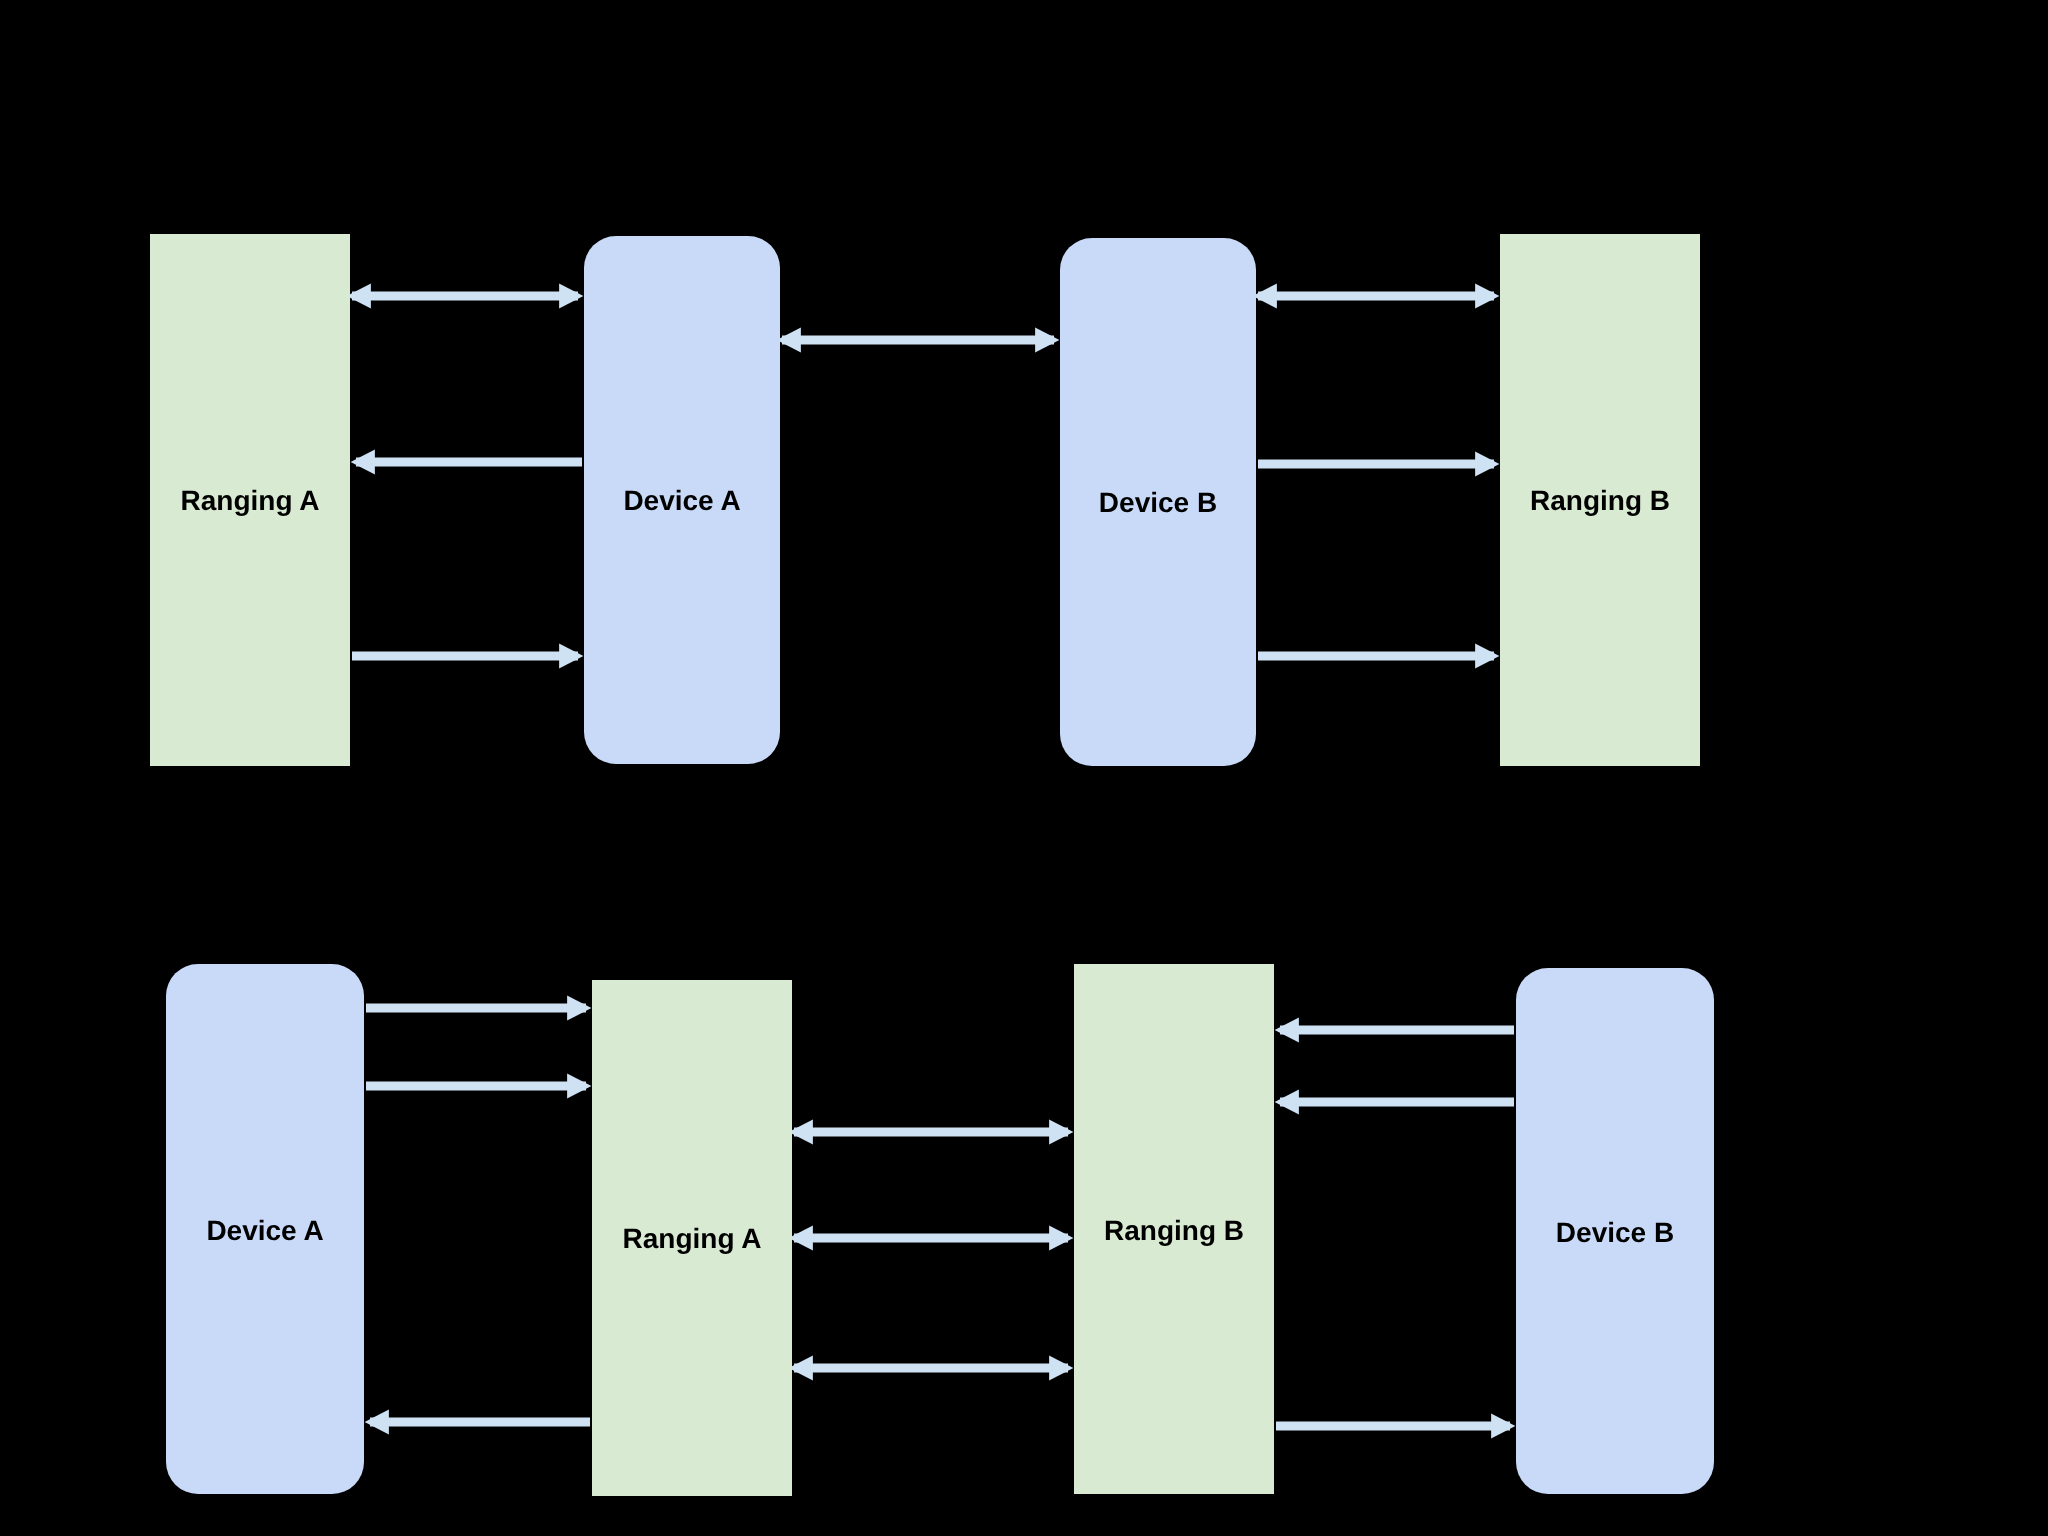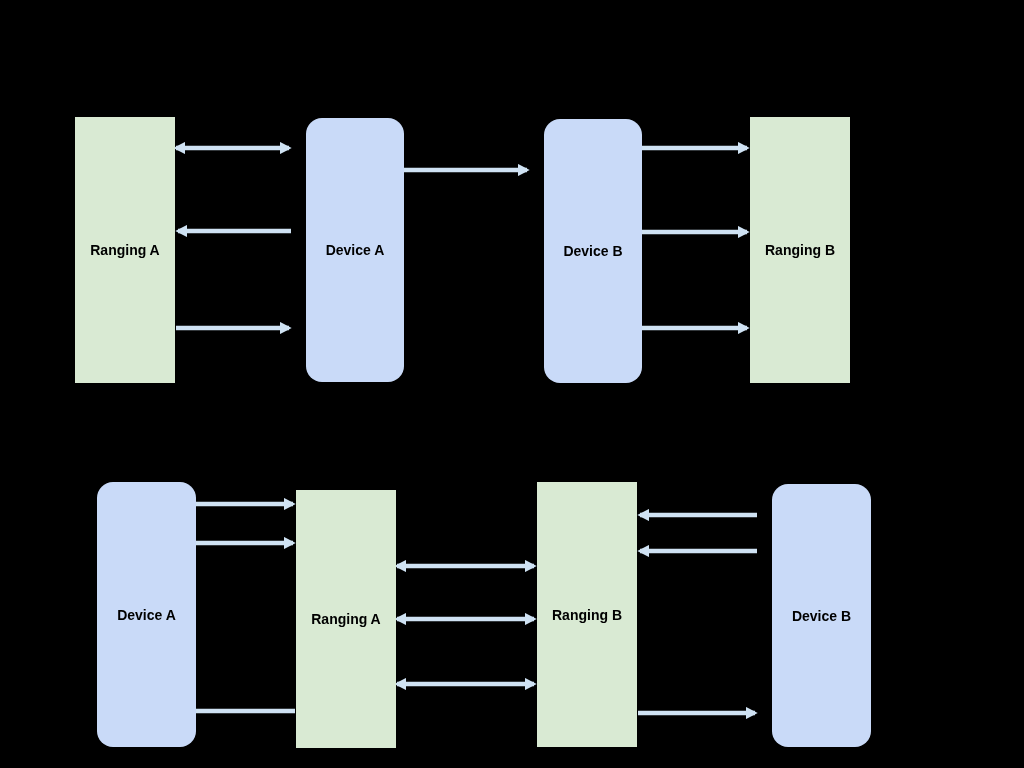--- a/index.html
+++ b/index.html
@@ -17,21 +17,21 @@
     width: 1024px; height: 768px;
     pointer-events: none;
   }
   .node {
     position: absolute;
     display: flex;
     align-items: center;
     justify-content: center;
     box-sizing: border-box;
   }
-  .node.device { border-radius: 16px; margin-left: 14px; }
+  .node.device { border-radius: 16px; }
   .node.ranging { border-radius: 0; }
   .node-label {
     font-size: 14px;
     font-weight: bold;
     color: #000000;
     white-space: nowrap;
     text-align: center;
   }
 </style>
 </head>

